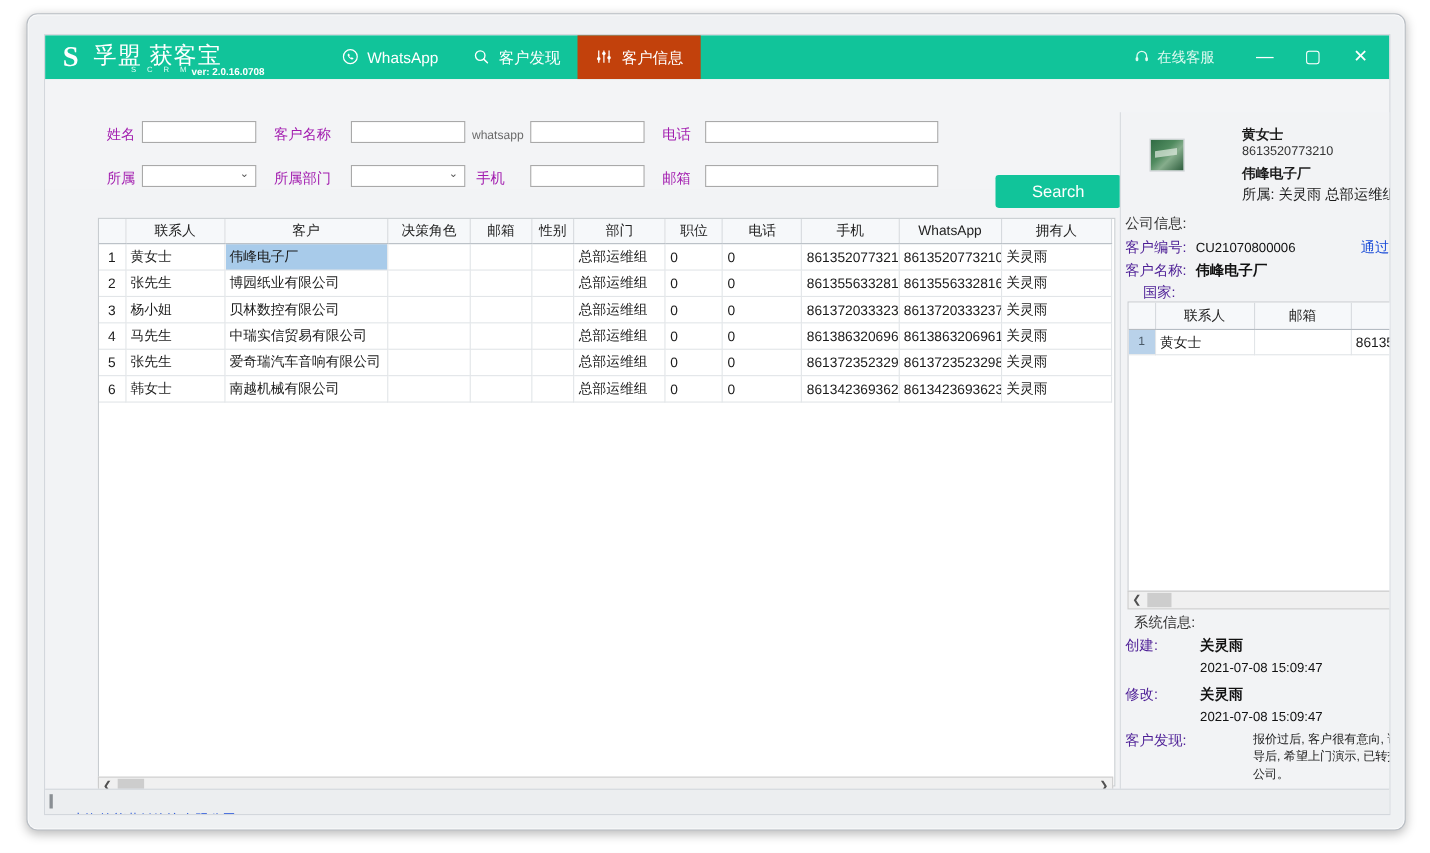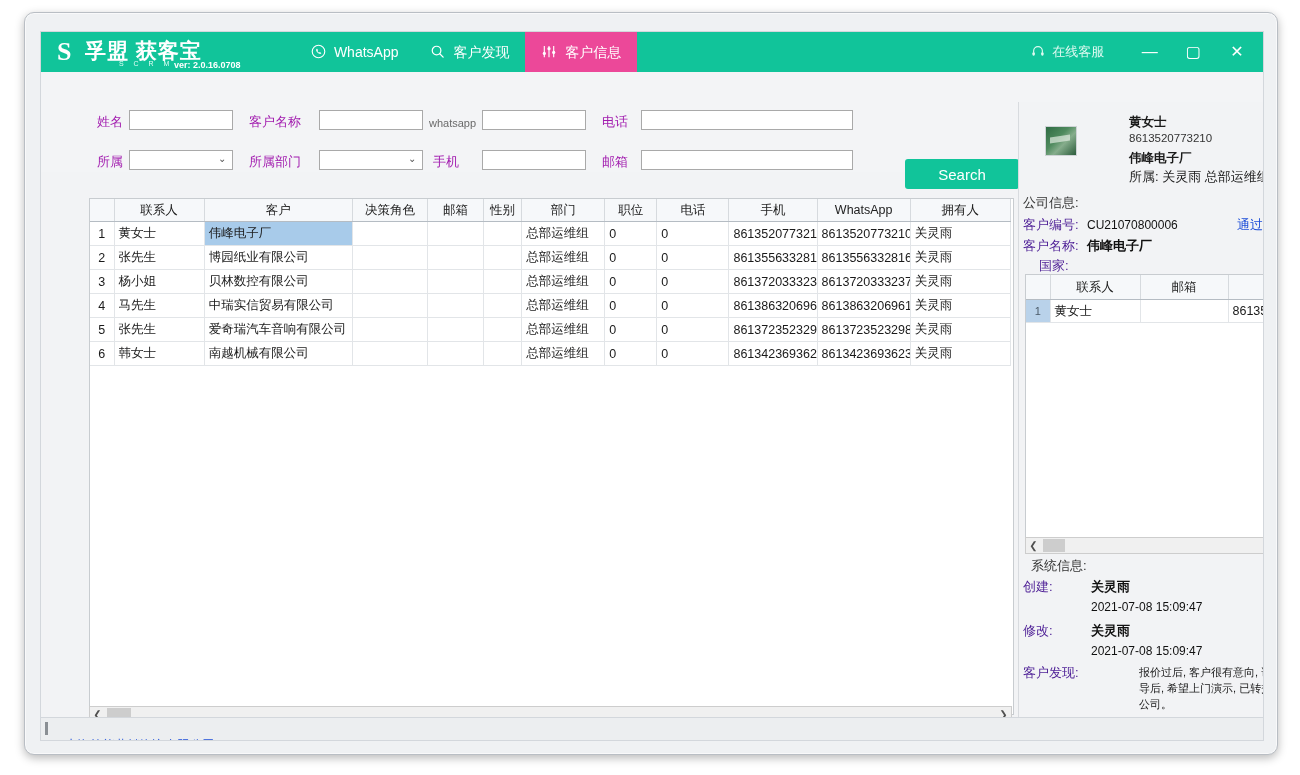--- a/index.html
+++ b/index.html
@@ -55,21 +55,21 @@
     font-size: 26px;
     font-weight: bold;
     line-height: 26px;
     color: #ffffff;
     font-family: "Liberation Serif", serif;
   }
   .brand-name {
     position: absolute;
     left: 28px; top: 4px;
     font-size: 21px;
-    font-weight: bold;
+    font-weight: normal;
     letter-spacing: 1px;
     line-height: 24px;
     color: #ffffff;
     white-space: nowrap;
   }
   .brand-sub {
     position: absolute;
     left: 62px; top: 25px;
     font-size: 7px;
     letter-spacing: 4px;
@@ -92,21 +92,21 @@
     position: relative;
     float: left;
     height: 40px;
     padding: 0 16px;
     color: #ffffff;
     font-size: 14px;
     line-height: 40px;
     white-space: nowrap;
     cursor: pointer;
   }
-  .navtab.active { background: #ec4899; }
+  .navtab.active { background: #c2410c; }
   .navtab .tab-ico {
     display: inline-block;
     vertical-align: -2px;
     margin-right: 4px;
   }
   .win-right {
     position: absolute;
     right: 6px; top: 0;
     height: 40px;
     line-height: 40px;

